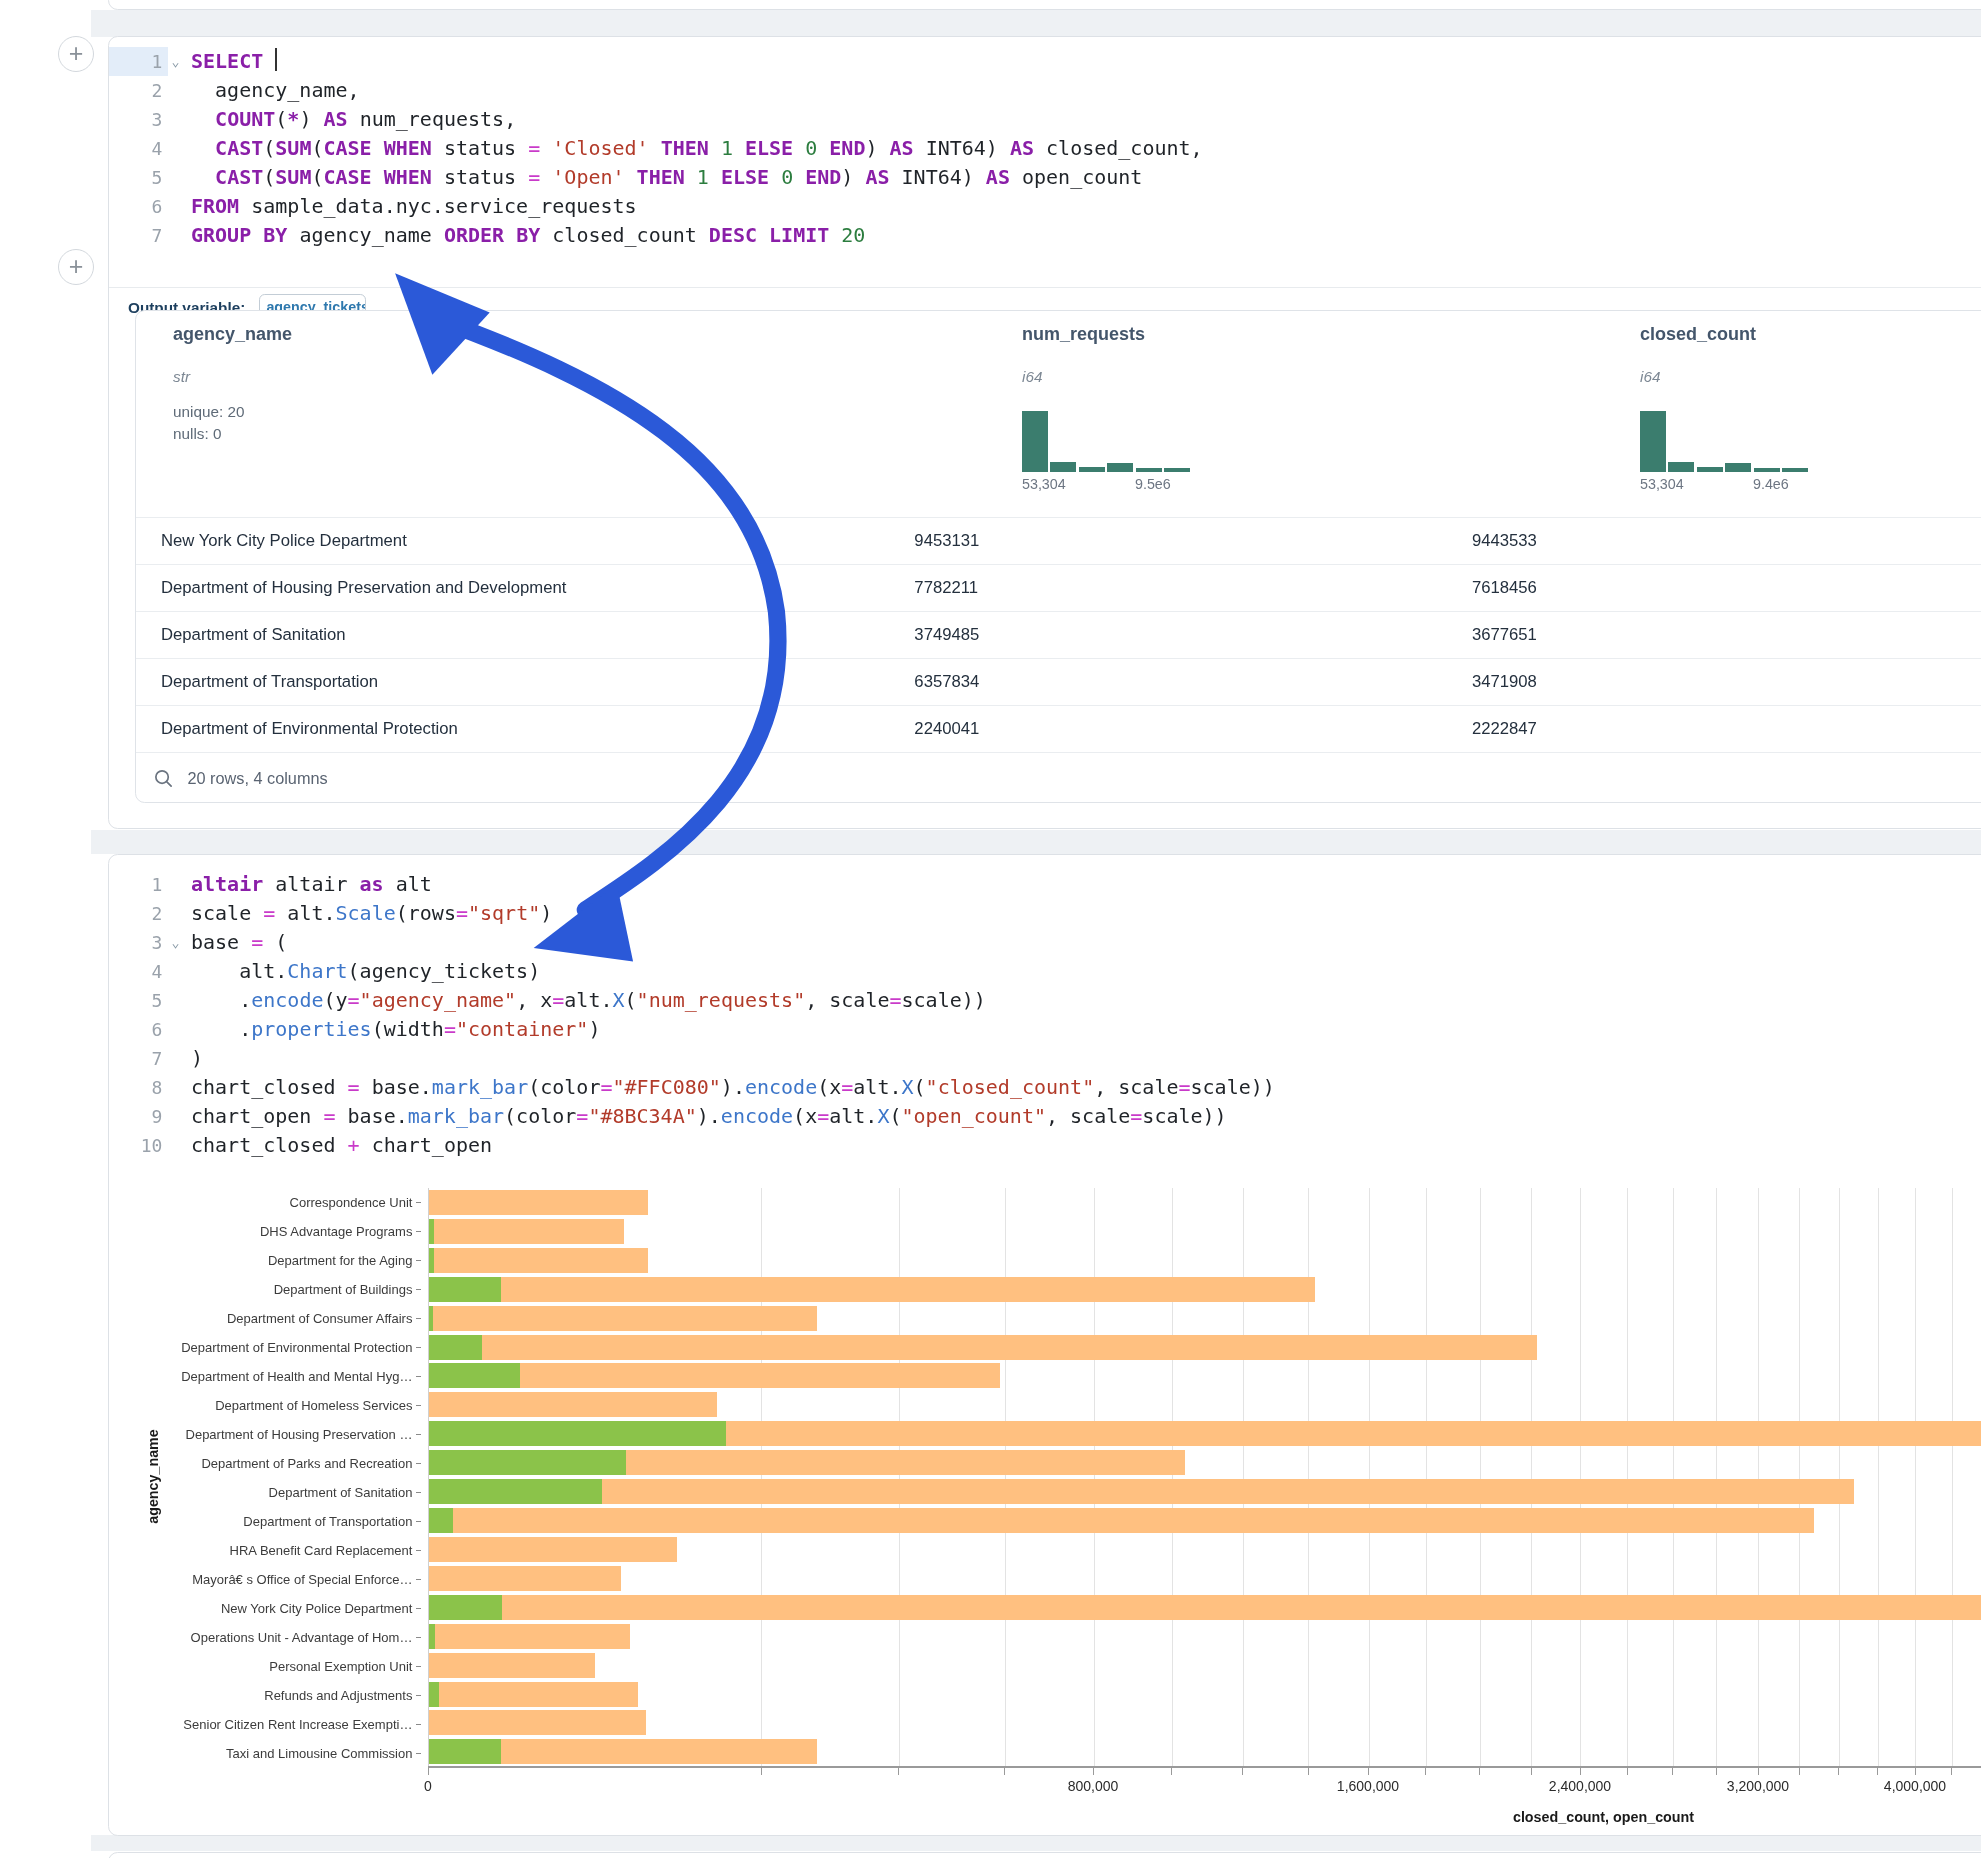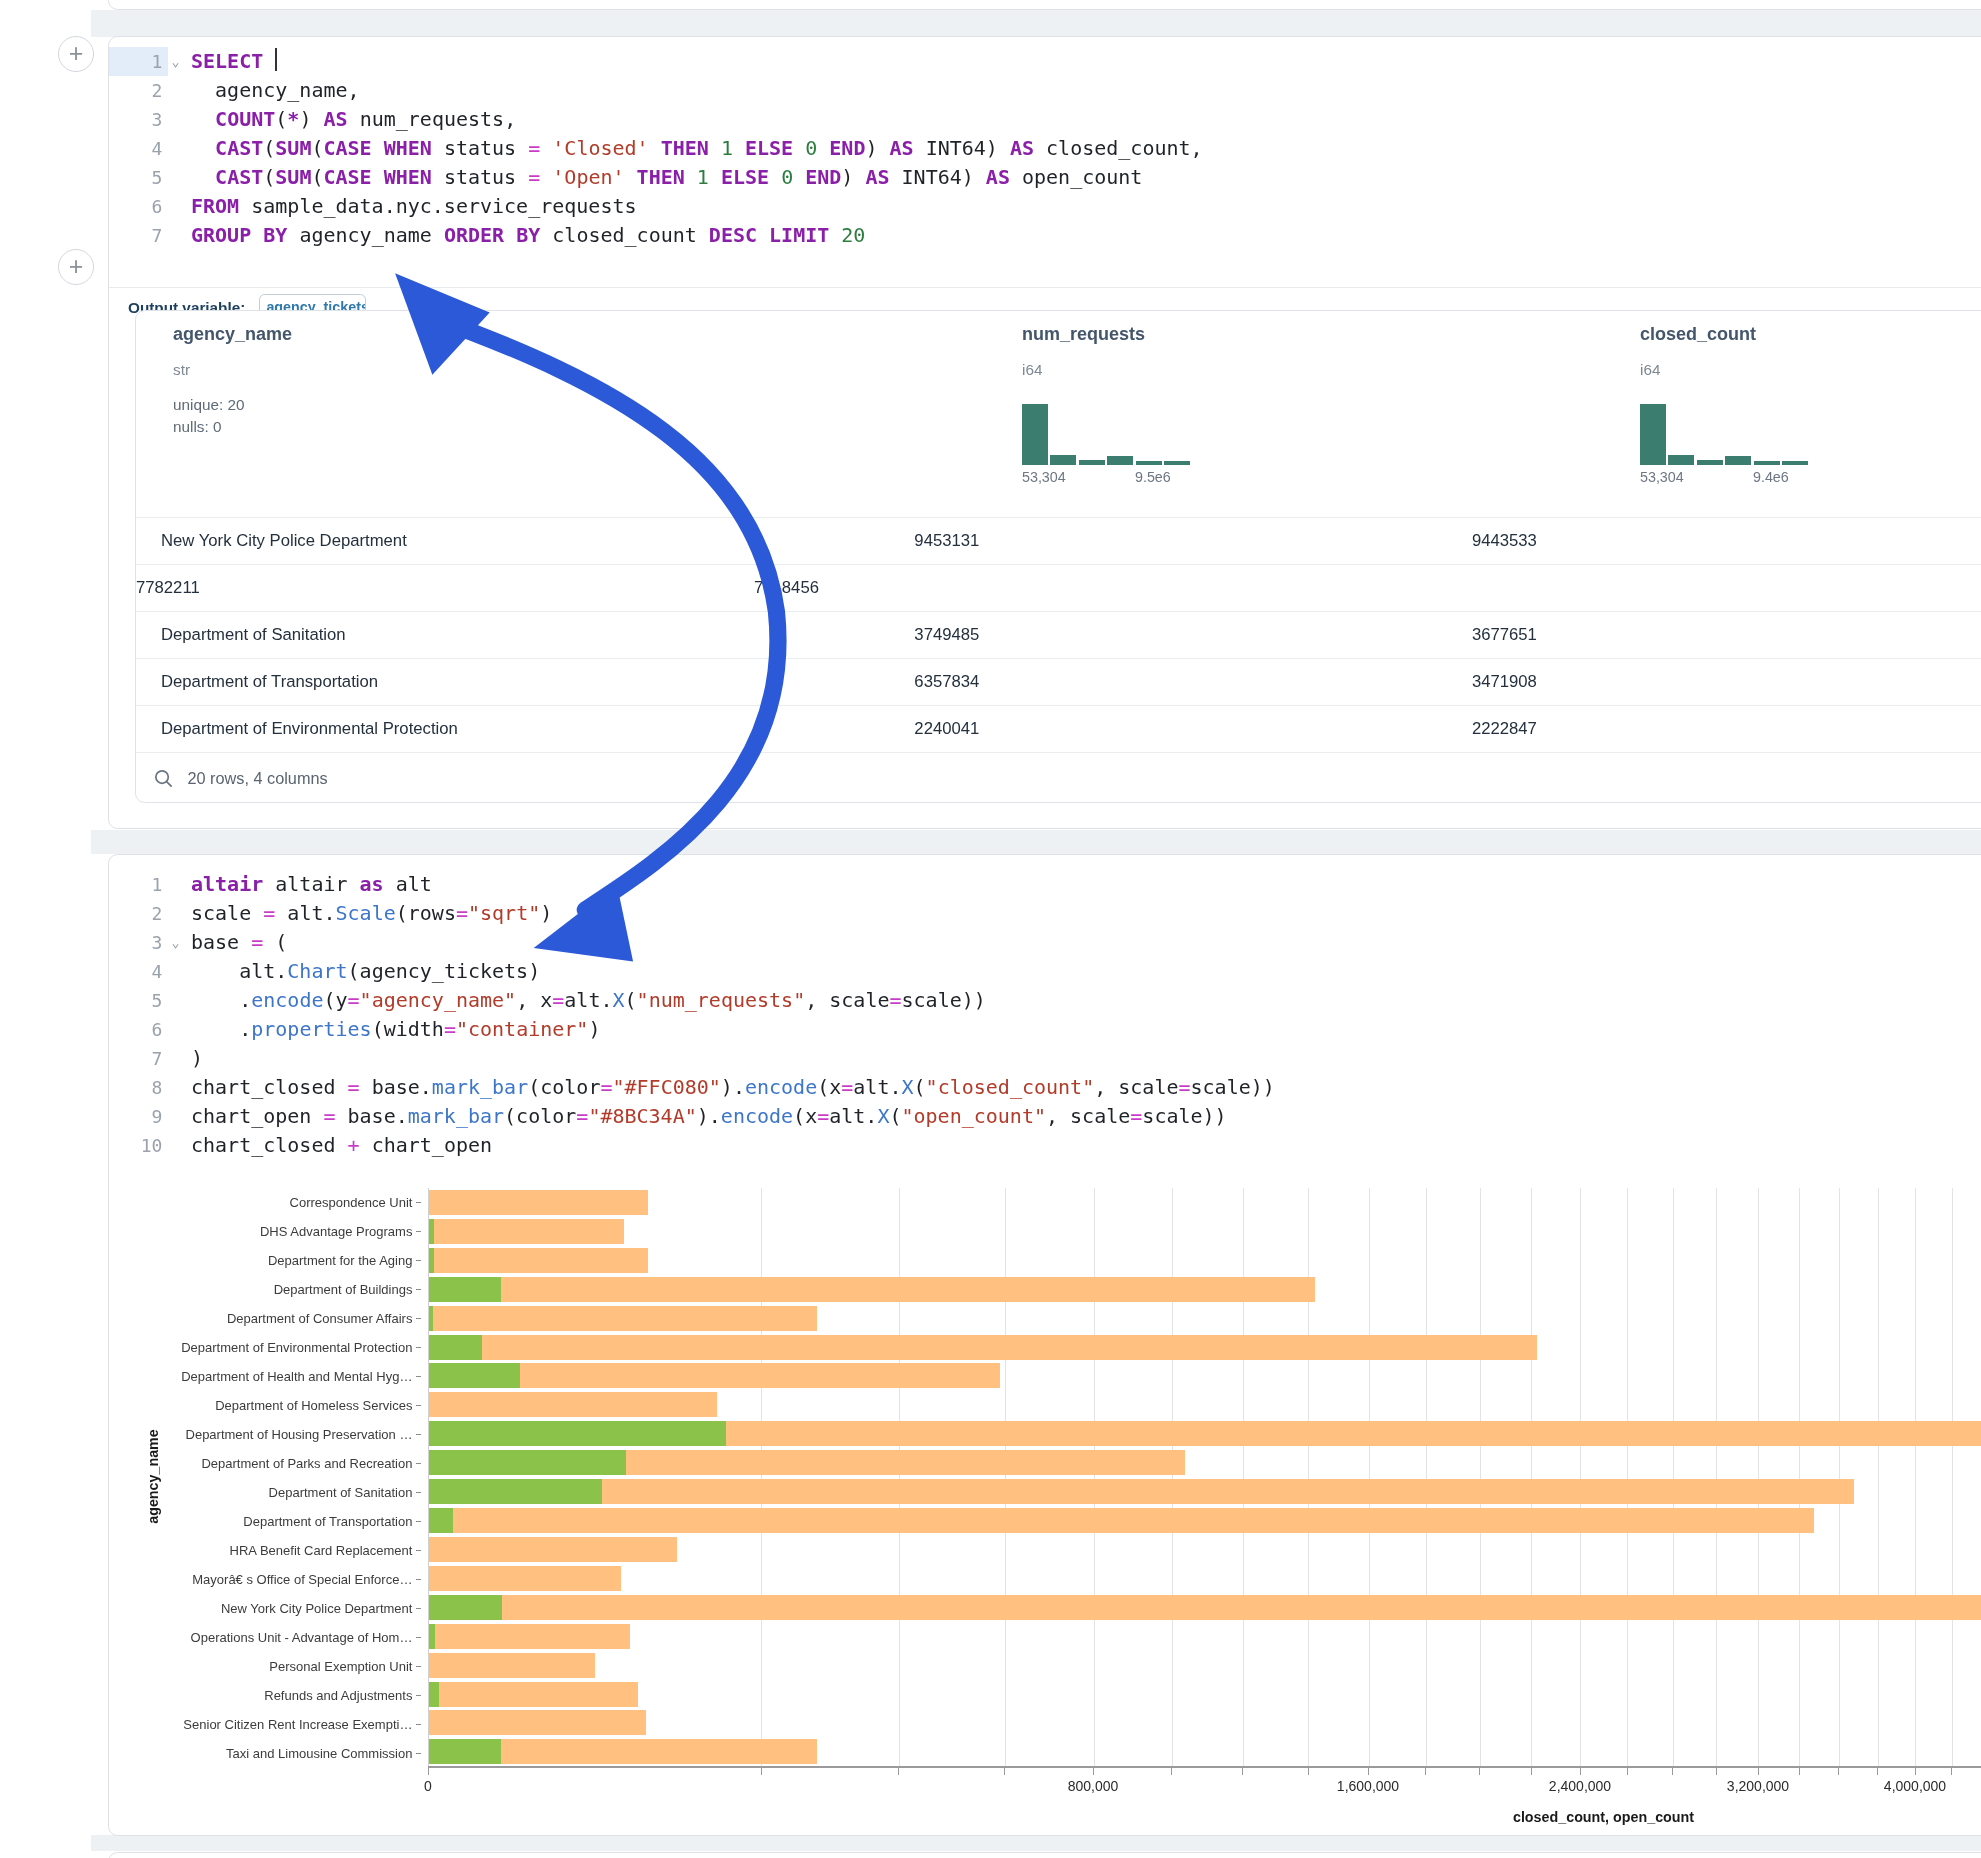--- a/index.html
+++ b/index.html
@@ -41,21 +41,21 @@
   .outvar-badge { margin-left:13.4px; width:107px; height:27px; border:1.4px solid #c3cdd6;
                   border-radius:5.7px; color:#2f79ae; font-weight:bold; font-size:14.3px;
                   line-height:24px; padding:0 6.7px; overflow:hidden; white-space:nowrap; background:#fff; }
 
   
   .table-card { position:absolute; left:26px; top:273px; right:-38px; height:493px;
                 border:1px solid #dfe3e8; border-radius:9.6px; background:#fff; overflow:hidden; }
   .th-row { position:relative; height:206px; }
   .th-cell { position:absolute; top:13.4px; }
   .th-name { font-size:18px; font-weight:bold; color:#44566b; }
-  .th-dtype { font-size:15.3px; color:#7d8894; margin-top:16px; }
+  .th-dtype { font-size:15.3px; color:#7d8894; margin-top:23px;font-style:italic; }
   .th-meta { font-size:15.3px; color:#5f6b78; margin-top:3.8px; }
   .hist { display:flex; align-items:flex-end; gap:2.9px; width:168px; height:61px; margin-top:25px; }
   .hist > div { flex:1; background:#3b7d6e; }
   .hist-labels { display:flex; width:201px; font-size:14.3px; color:#6d7683; margin-top:3.8px; }
   .hist-min { width:113px; }
   .tr { display:flex; height:47px; align-items:center; border-top:1px solid #eaedf0;
         font-size:16.7px; color:#24303e; }
   .td-name { width:860px; padding-left:25px; }
   .td-num { width:618px; }
   .tfoot { height:52px; border-top:1px solid #eaedf0; display:flex; align-items:center;
@@ -159,20 +159,21 @@
           </div>
         </div>
       </div>
       <div id="table-body">
           <div class="tr">
             <div class="td-name">New York City Police Department</div>
             <div class="td-num">9453131</div>
             <div class="td-num">9443533</div>
           </div>
           <div class="tr">
+            <div class="td-name">Department of Housing Preservation and Development</div>
             <div class="td-num">7782211</div>
             <div class="td-num">7618456</div>
           </div>
           <div class="tr">
             <div class="td-name">Department of Sanitation</div>
             <div class="td-num">3749485</div>
             <div class="td-num">3677651</div>
           </div>
           <div class="tr">
             <div class="td-name">Department of Transportation</div>

